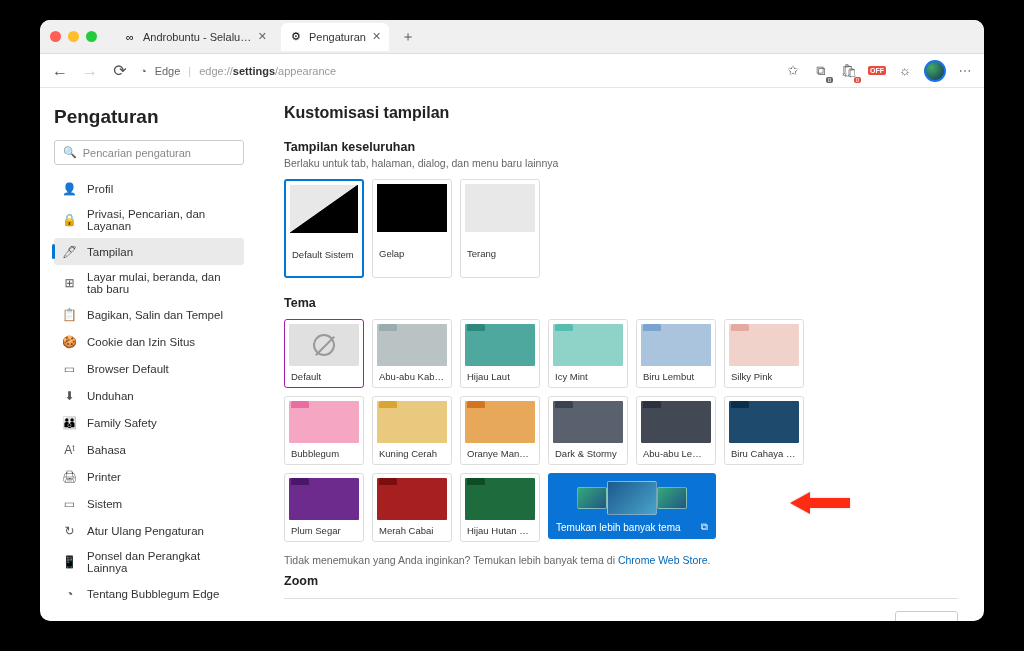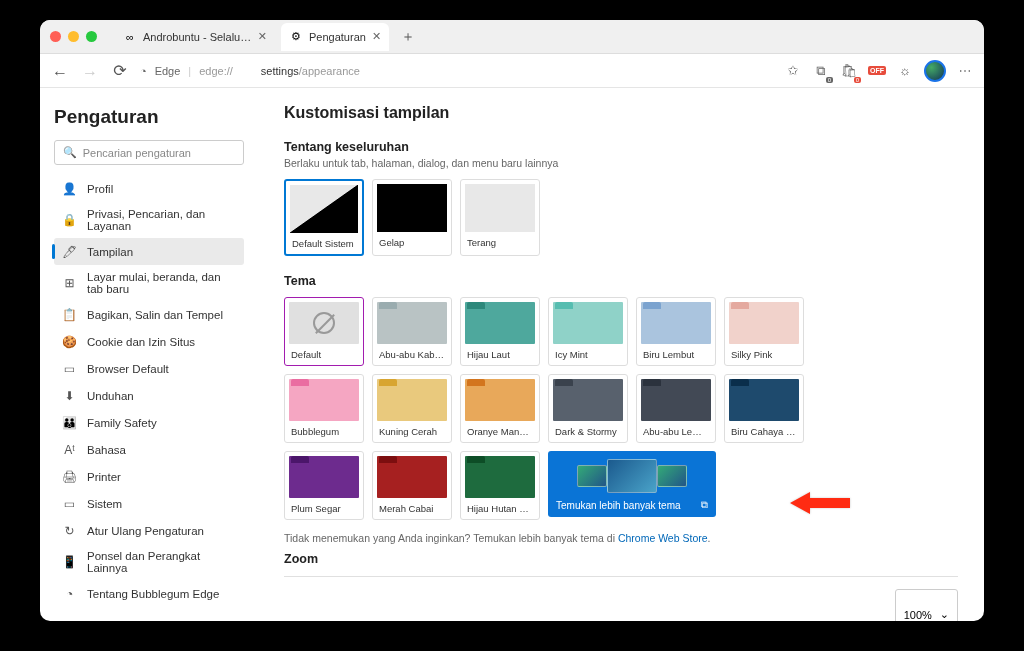--- a/index.html
+++ b/index.html
@@ -13,21 +13,21 @@
 .tab.active { background: #fff; }
 .tab-icon { width: 14px; height: 14px; display: flex; align-items: center; justify-content: center; font-size: 11px; }
 .tab-title { white-space: nowrap; overflow: hidden; text-overflow: ellipsis; flex: 1; color: #333; }
 .tab-close { font-size: 11px; color: #666; cursor: pointer; }
 .newtab { font-size: 14px; color: #555; padding: 0 6px; cursor: pointer; }
 .toolbar { height: 34px; border-bottom: 1px solid #e5e5e5; display: flex; align-items: center; padding: 0 10px; gap: 10px; background: #fff; }
 .nav-btn { width: 20px; height: 20px; display: flex; align-items: center; justify-content: center; color: #555; cursor: pointer; }
 .nav-btn.dis { color: #ccc; }
 .addr { flex: 1; display: flex; align-items: center; gap: 8px; font-size: 11px; color: #666; }
 .addr-url { color: #999; }
-.addr-url .bold { color: #333; font-weight: 400; margin-left: 28px; }
+.addr-url .bold { color: #333; font-weight: 700; }
 .tb-right { display: flex; align-items: center; gap: 10px; }
 .tb-ico { width: 18px; height: 18px; display: flex; align-items: center; justify-content: center; font-size: 13px; color: #666; cursor: pointer; position: relative; }
 .badge-off { background: #e74c3c; color: #fff; font-size: 7px; padding: 1px 2px; border-radius: 2px; font-weight: 700; }
 .avatar { width: 22px; height: 22px; border-radius: 50%; background: radial-gradient(circle at 30% 30%, #4a6, #135); border: 2px solid #1a73e8; }
 .content { flex: 1; display: flex; overflow: hidden; }
 .sidebar { width: 218px; padding: 18px 14px; border-right: none; overflow-y: auto; }
 .sb-title { font-size: 19px; font-weight: 600; margin-bottom: 12px; color: #222; }
 .search-box { display: flex; align-items: center; gap: 6px; border: 1px solid #ccc; border-radius: 3px; padding: 5px 8px; margin-bottom: 10px; font-size: 11px; color: #888; }
 .sb-item { display: flex; align-items: center; gap: 10px; padding: 6px 8px; font-size: 11.5px; color: #333; border-radius: 3px; cursor: pointer; position: relative; }
 .sb-item.active { background: #eaeaea; }
@@ -37,21 +37,21 @@
 .main::-webkit-scrollbar { width: 10px; } .main::-webkit-scrollbar-thumb { background: #c5c5c5; border-radius: 5px; }
 .h1 { font-size: 16px; font-weight: 600; margin-bottom: 18px; color: #222; }
 .h2 { font-size: 12.5px; font-weight: 600; margin-bottom: 3px; color: #222; }
 .desc { font-size: 10.5px; color: #666; margin-bottom: 10px; }
 .card-row { display: flex; gap: 8px; flex-wrap: wrap; margin-bottom: 18px; }
 .look-card { width: 80px; border: 1px solid #ddd; border-radius: 3px; overflow: hidden; cursor: pointer; background: #fff; }
 .look-card.sel { border: 2px solid #0078d4; }
 .look-prev { width: 100%; height: 48px; background: #e8e8e8; position: relative; margin: 4px 0 0 0; width: calc(100% - 8px); margin-left: 4px; }
 .look-prev.dark { background: #000; }
 .look-prev.split::after { content:""; position: absolute; inset: 0; background: linear-gradient(to bottom right, #e8e8e8 0 49%, #000 50% 100%); }
-.look-lbl { font-size: 9.5px; padding: 5px 6px; color: #333; }
+.look-lbl { font-size: 9.5px; padding: 16px 6px; color: #333; }
 .theme-card { width: 80px; border: 1px solid #ddd; border-radius: 3px; cursor: pointer; background: #fff; }
 .theme-card.sel { border: 1px solid #a21caf; }
 .theme-prev { width: calc(100% - 8px); height: 42px; margin: 4px 4px 2px 4px; position: relative; border-radius: 1px; }
 .theme-prev .tab-hint { position: absolute; top: 0; left: 2px; width: 18px; height: 7px; border-radius: 2px 2px 0 0; }
 .theme-lbl { font-size: 9.5px; padding: 3px 6px 5px 6px; color: #333; white-space: nowrap; overflow: hidden; text-overflow: ellipsis; }
 .discover { width: 168px; height: 66px; background: #0a74d6; border-radius: 3px; color: #fff; display: flex; flex-direction: column; justify-content: flex-end; padding: 6px 8px; cursor: pointer; position: relative; overflow: hidden; }
 .discover-imgs { position: absolute; top: 6px; left: 0; right: 0; height: 38px; display: flex; align-items: center; justify-content: center; gap: -4px; }
 .discover-imgs span { width: 30px; height: 22px; background: linear-gradient(135deg,#3a7,#258); border-radius: 2px; border: 1px solid rgba(255,255,255,.4); }
 .discover-imgs span:nth-child(2) { width: 50px; height: 34px; z-index: 2; background: linear-gradient(135deg,#1b5a8e,#4aa3c9); }
 .discover-lbl { font-size: 10px; display: flex; justify-content: space-between; align-items: center; }
@@ -181,21 +181,21 @@
           <div class="sb-item">
             <span class="sb-ico">◔</span>
             <span>Tentang Bubblegum Edge</span>
           </div>
         </div>
     </div>
 
     <div class="main">
       <div class="h1">Kustomisasi tampilan</div>
 
-      <div class="h2">Tentang keseluruhan</div>
+      <div class="h2">Tampilan keseluruhan</div>
       <div class="desc">Berlaku untuk tab, halaman, dialog, dan menu baru lainnya</div>
       <div class="card-row" id="look-row">
           <div class="look-card sel">
             <div class="look-prev split"></div>
             <div class="look-lbl">Default Sistem</div>
           </div>
           <div class="look-card">
             <div class="look-prev dark"></div>
             <div class="look-lbl">Gelap</div>
           </div>

